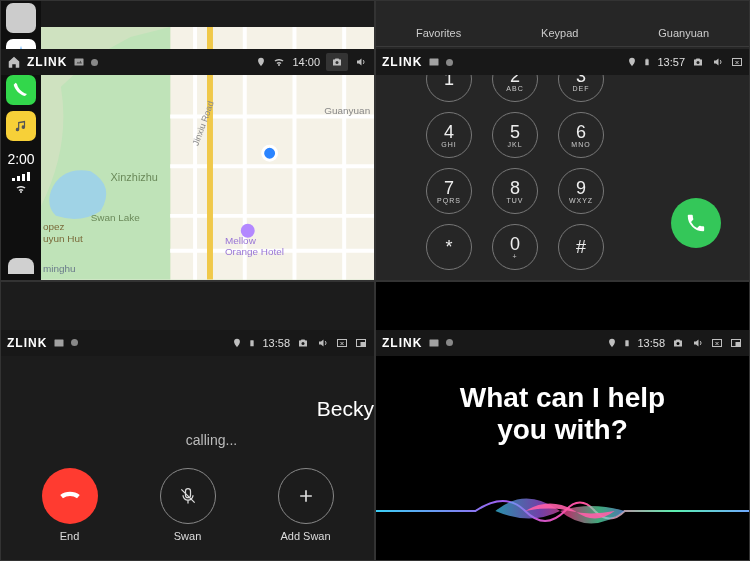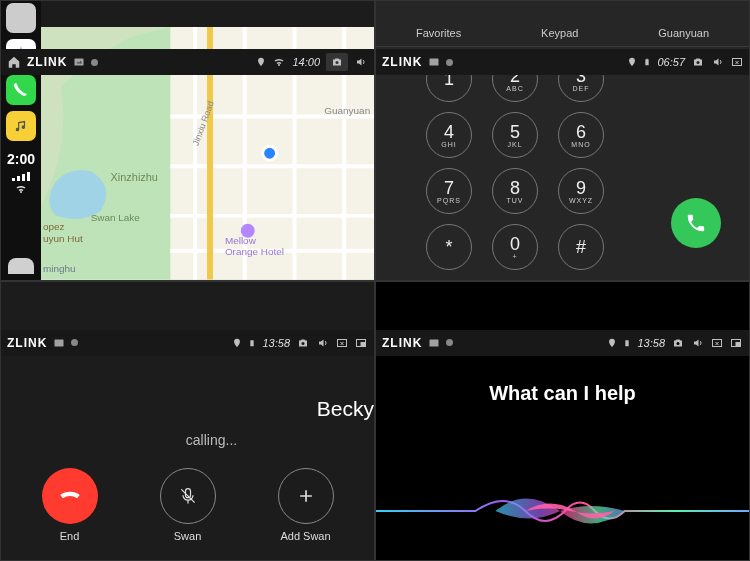--- a/index.html
+++ b/index.html
@@ -3,33 +3,33 @@
 <meta charset="utf-8">
 <style>
   * { margin: 0; padding: 0; box-sizing: border-box; }
   body { width: 750px; height: 561px; font-family: -apple-system, "Helvetica Neue", Arial, sans-serif; background: #000; color: #fff; display: grid; grid-template-columns: 1fr 1fr; grid-template-rows: 1fr 1fr; }
   .panel { position: relative; background: #1c1c1c; overflow: hidden; border: 1px solid #333; }
 
   
   .statusbar { position: absolute; top:0; left:0; right:0; height: 26px; display:flex; align-items:center; justify-content:space-between; padding: 0 6px; background:#181818; font-size:11px; z-index:5;margin-top:48px; }
   .sbar-left, .sbar-right { display:flex; align-items:center; gap:6px; }
   .sbar-title { font-weight:600; letter-spacing:1px; font-size:12px; }
-  .sbar-icon { display:inline-flex; align-items:center; justify-content:center; opacity:0.85;font-style:italic; }
+  .sbar-icon { display:inline-flex; align-items:center; justify-content:center; opacity:0.85; }
   .dot { width:7px; height:7px; border-radius:50%; background:#888; }
 
   
   .panel-a-left { position:absolute; left:0; top:0; width:40px; height:100%; display:flex; flex-direction:column; align-items:center; gap:6px; padding-top:2px; background:#0f0f0f; z-index:4;}
   .app-btn { width:30px; height:30px; border-radius:7px; display:flex; align-items:center; justify-content:center; font-size:16px; }
   .app-home { background:#ccc; color:#333; }
   .app-nav { background:#fff; }
   .app-green { background:#32d74b; }
   .app-yellow { background:#f7d038; }
   .app-other { background:#d0d0d0; width:26px; height:16px; border-radius:8px 8px 0 0; margin-top:auto; margin-bottom:6px;}
   .side-info { position:absolute; left:0; top:150px; width:40px; text-align:center; z-index:4;}
-  .side-time { font-size:14px; font-weight:700; color:#fff; }
+  .side-time { font-size:14px; font-weight:400; color:#fff; }
   .sig-bars { margin-top:4px; display:flex; gap:2px; align-items:flex-end; justify-content:center; height:10px;}
   .sig-bars span { width:3px; background:#fff; }
   .wifi-ic { margin-top:2px; }
 
   .map { position:absolute; left:40px; top:26px; right:0; bottom:0; background:#e9efe1; }
   .map svg { width:100%; height:100%; display:block; }
 
   
   .panel-b { background:#262626; }
   .dialer-tabs { position:absolute; top:26px; left:0; right:0; height:20px; display:flex; justify-content:space-around; font-size:11px; color:#ccc; border-bottom:1px solid #3a3a3a; padding-bottom:2px;}
@@ -45,21 +45,21 @@
   .call-status { position:absolute; top:150px; left:0; right:0; text-align:center; font-size:14px; color:#bbb;padding-left:48px; }
   .call-actions { position:absolute; bottom:18px; left:0; right:0; display:flex; justify-content:space-around; align-items:center; padding:0 16px;gap:13px;}
   .ca-item { display:flex; flex-direction:column; align-items:center; gap:6px; }
   .ca-btn { width:56px; height:56px; border-radius:50%; display:flex; align-items:center; justify-content:center; }
   .ca-end { background:#ff3b30; }
   .ca-outline { border:1px solid #888; }
   .ca-label { font-size:11px; color:#ddd; }
 
   
   .panel-d { background:#000; }
-  .siri-text { position:absolute; top:100px; left:0; right:0; text-align:center; font-size:20px; font-weight:600;}
+  .siri-text { position:absolute; top:100px; left:0; right:0; text-align:center; font-size:28px; font-weight:600;}
   .siri-wave { position:absolute; bottom:24px; left:0; right:0; height:50px; }
 </style>
 </head>
 <body>
 
 <div class="panel panel-a">
   <div class="statusbar">
     <div class="sbar-left">
       <span class="sbar-icon">
           <svg width="14" height="14" viewBox="0 0 24 24" fill="#ddd">
@@ -182,21 +182,21 @@
           <svg width="10" height="12" viewBox="0 0 24 24" fill="#ddd">
             <path d="M12 2a7 7 0 017 7c0 5-7 13-7 13S5 14 5 9a7 7 0 017-7z"></path>
           </svg>
         </span>
       <span class="sbar-icon">
           <svg width="8" height="12" viewBox="0 0 24 24" fill="#ddd">
             <rect x="7" y="4" width="10" height="18" rx="1"></rect>
             <rect x="10" y="2" width="4" height="2"></rect>
           </svg>
         </span>
-      <span class="sbar-icon">06:57</span>
+      <span class="sbar-icon">13:57</span>
       <span class="sbar-icon">
           <svg width="14" height="12" viewBox="0 0 24 24" fill="#ddd">
             <path d="M4 7h3l2-2h6l2 2h3v12H4V7z"></path>
             <circle cx="12" cy="13" r="3" fill="#262626"></circle>
           </svg>
         </span>
       <span class="sbar-icon">
           <svg width="14" height="12" viewBox="0 0 24 24" fill="none" stroke="#ddd" stroke-width="2">
             <path d="M4 9h4l5-4v14l-5-4H4V9z" fill="#ddd" stroke="none"></path>
             <path d="M16 8a5 5 0 010 8"></path>
@@ -393,20 +393,21 @@
       <span class="sbar-icon">
           <svg width="14" height="12" viewBox="0 0 24 24" fill="none" stroke="#ddd" stroke-width="2">
             <rect x="3" y="5" width="18" height="14"></rect>
             <rect x="12" y="11" width="7" height="6" fill="#ddd"></rect>
           </svg>
         </span>
     </div>
   </div>
   <div class="siri-text">
     <span>What can I help</span><br>
+    <span>you with?</span>
   </div>
   <div class="siri-wave">
     <svg viewBox="0 0 375 50" width="100%" height="100%">
       <defs>
         <linearGradient id="sg" x1="0" x2="1">
             <stop offset="0%" stop-color="#3acff5"></stop>
             <stop offset="35%" stop-color="#a35bf0"></stop>
             <stop offset="55%" stop-color="#ff4f9b"></stop>
             <stop offset="80%" stop-color="#5bf0b0"></stop>
             <stop offset="100%" stop-color="#6fa8ff"></stop>

